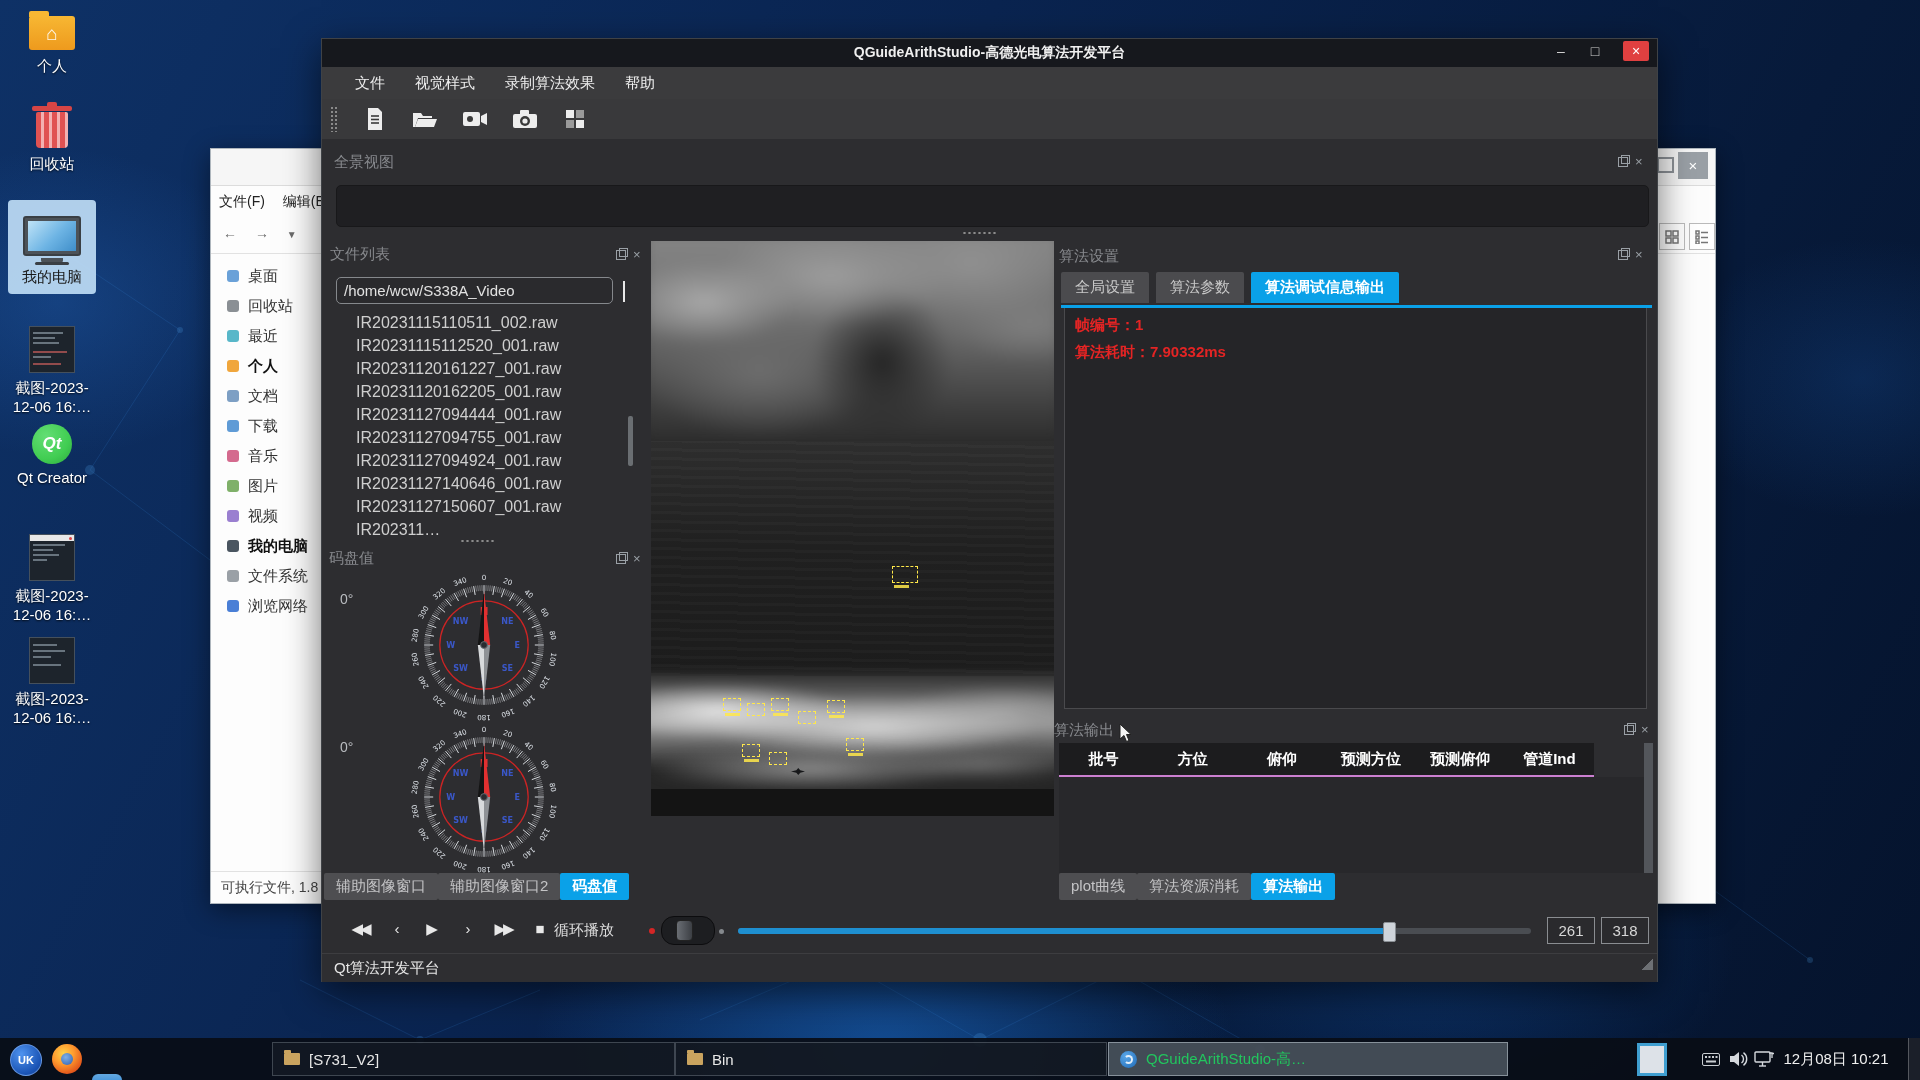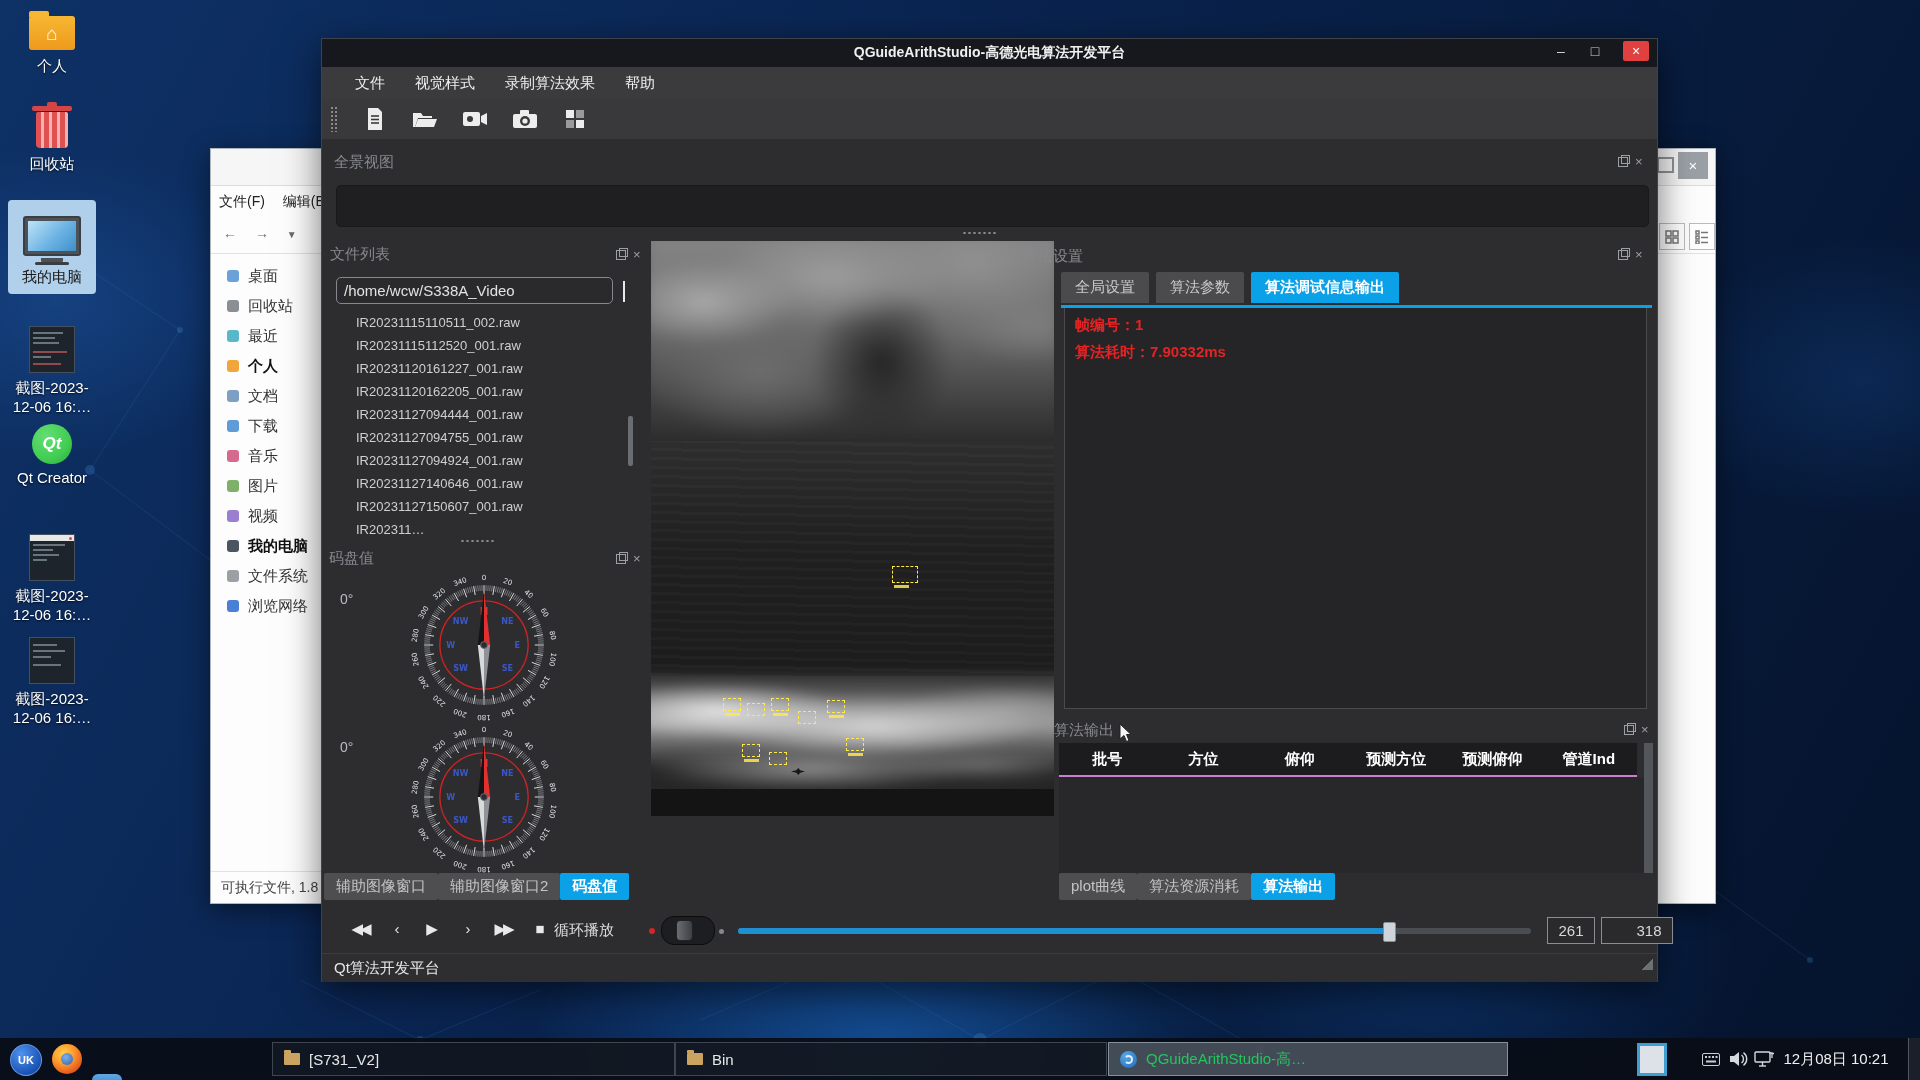--- a/index.html
+++ b/index.html
@@ -61,21 +61,21 @@
   .dockttl{position:absolute;color:#87898d;font-size:15px;}
   .dockbtns{position:absolute;display:flex;gap:7px;align-items:center;}
   .dbf{width:8px;height:8px;border:1px solid #9aa0a6;position:relative;display:inline-block;}
   .dbf::before{content:"";position:absolute;right:-3px;top:-3px;width:7px;height:7px;border:1px solid #9aa0a6;}
   .dbx{color:#9aa0a6;font-size:13px;line-height:10px;}
   .pstrip{position:absolute;left:14px;top:146px;width:1311px;height:40px;background:#1f1f22;border:1px solid #18181a;border-radius:5px;}
   .splitdots{position:absolute;width:36px;height:4px;background:radial-gradient(circle,#8c8c8c 1px,transparent 1.3px);background-size:5px 4px;}
   .pathbox{position:absolute;left:14px;top:238px;width:268px;height:25px;border:1px solid #85888c;border-radius:5px;background:#2a2a2d;color:#e2e2e2;font-size:15px;line-height:25px;padding-left:7px;}
   .caret{position:absolute;left:301px;top:242px;width:2px;height:21px;background:#e8e8e8;}
   .flist{position:absolute;left:34px;top:272px;width:262px;height:228px;overflow:hidden;}
-  .frow{height:23px;line-height:23px;font-size:13px;color:#cfcfcf;white-space:nowrap;}
+  .frow{height:23px;line-height:23px;font-size:16px;color:#cfcfcf;white-space:nowrap;}
   .scrth{position:absolute;left:306px;top:377px;width:5px;height:50px;background:#6a6e72;border-radius:2px;}
   .gval{position:absolute;color:#b9bcc0;font-size:14px;}
   .gauge{position:absolute;width:156px;height:152px;}
   
   .ir{position:absolute;left:329px;top:202px;width:403px;height:575px;background:#262626;overflow:hidden;}
   .ir .top{position:absolute;left:-10px;top:-12px;right:-10px;height:215px;filter:blur(7px);
     background:
       radial-gradient(130px 60px at 15% 34%,#a9a9a9 0%,transparent 70%),
       radial-gradient(170px 70px at 45% 22%,#9d9d9d,transparent 70%),
       radial-gradient(150px 80px at 78% 16%,#909090,transparent 70%),
@@ -97,21 +97,21 @@
   .det{position:absolute;border:1px dashed #ffe84a;}
   .det.bar::after{content:"";position:absolute;left:1px;bottom:-6px;width:15px;height:3px;background:rgba(255,232,74,.85);}
   .plane{position:absolute;width:14px;height:7px;background:#17181a;clip-path:polygon(0 50%,38% 32%,52% 0,66% 32%,100% 50%,66% 68%,52% 100%,38% 68%);}
   
   .tabs{position:absolute;display:flex;gap:7px;}
   .tab{padding:6px 14px;background:#4b4b4e;color:#c9c9c9;font-size:15px;border-radius:2px 2px 0 0;}
   .tab.active{background:#0aa1e8;color:#fff;font-weight:bold;}
   .blueline{position:absolute;height:3px;background:#0aa1e8;}
   .dbgpanel{position:absolute;left:742px;top:269px;width:581px;height:400px;background:#252528;border:1px solid #4a4a4d;border-top:none;}
   .dbgpanel div{color:#e42424;font-weight:bold;font-size:15px;margin:8px 0 4px 10px;}
-  .thead{position:absolute;left:737px;top:704px;width:578px;height:32px;background:#1c1c1e;border-bottom:2px solid #cb7fd0;display:flex;align-items:center;}
+  .thead{position:absolute;left:737px;top:704px;width:535px;height:32px;background:#1c1c1e;border-bottom:2px solid #cb7fd0;display:flex;align-items:center;}
   .thead span{flex:1;text-align:center;color:#fff;font-weight:bold;font-size:15px;}
   .tbody{position:absolute;left:737px;top:738px;width:593px;height:96px;background:#28282b;}
   .rstrip{position:absolute;left:1322px;top:704px;width:9px;height:130px;background:#53565b;}
   .btabs{position:absolute;display:flex;}
   .btab{padding:4px 12px;background:#4e4e51;color:#c4c4c6;font-size:15px;border-radius:2px;}
   .btab.active{background:#0aa1e8;color:#fff;font-weight:bold;}
   
   .pbtn{position:absolute;color:#e8e8e8;font-size:15px;top:881px;width:24px;text-align:center;letter-spacing:-3px;}
   .pbtn.s1{letter-spacing:0;}
   .loop{position:absolute;color:#dcdcdc;font-size:15px;top:882px;}
@@ -866,21 +866,21 @@
         <div class="det" style="left: 96px; top: 462px; width: 16px; height: 11px;"></div>
         <div class="det bar" style="left: 120px; top: 457px; width: 16px; height: 11px;"></div>
         <div class="det" style="left: 147px; top: 470px; width: 16px; height: 11px;"></div>
         <div class="det bar" style="left: 176px; top: 459px; width: 16px; height: 11px;"></div>
         <div class="det bar" style="left: 91px; top: 503px; width: 16px; height: 11px;"></div>
         <div class="det" style="left: 118px; top: 511px; width: 16px; height: 11px;"></div>
         <div class="det bar" style="left: 195px; top: 497px; width: 16px; height: 11px;"></div>
         <div class="plane" style="left: 140px; top: 527px;"></div>
       </div>
 
-    <div class="dockttl" style="left:701px;top:208px;">算法设置</div>
+    <div class="dockttl" style="left:737px;top:208px;">算法设置</div>
     <div class="dockbtns" style="left:1296px;top:211px;">
       <span class="dbf"></span>
         <span class="dbx">×</span>
     </div>
     <div class="tabs" style="left:739px;top:233px;">
       <span class="tab">全局设置</span>
       <span class="tab">算法参数</span>
       <span class="tab active">算法调试信息输出</span>
     </div>
     <div class="blueline" style="left:739px;top:266px;width:591px;"></div>
@@ -929,21 +929,21 @@
     <div class="reddot" style="left:327px;top:889px;"></div>
     <div class="toggle">
         <div class="knob"></div>
       </div>
     <div class="graydot" style="left:397px;top:890px;"></div>
     <div class="track">
       <div class="fill" style="width: 82%;"></div>
       <div class="handle" style="left: calc(82% - 5px);"></div>
     </div>
     <div class="numbox" style="left:1225px;">261</div>
-    <div class="numbox" style="left:1279px;padding-left:24px;">318</div>
+    <div class="numbox" style="left:1279px;">318</div>
 
     <div class="wstatus">
         <span>Qt算法开发平台</span>
       </div>
     <div class="sgrip"></div>
   </div>
 
   <div class="tb">
     <div class="tbi uk" style="left:10px;">
         <span>UK</span>

